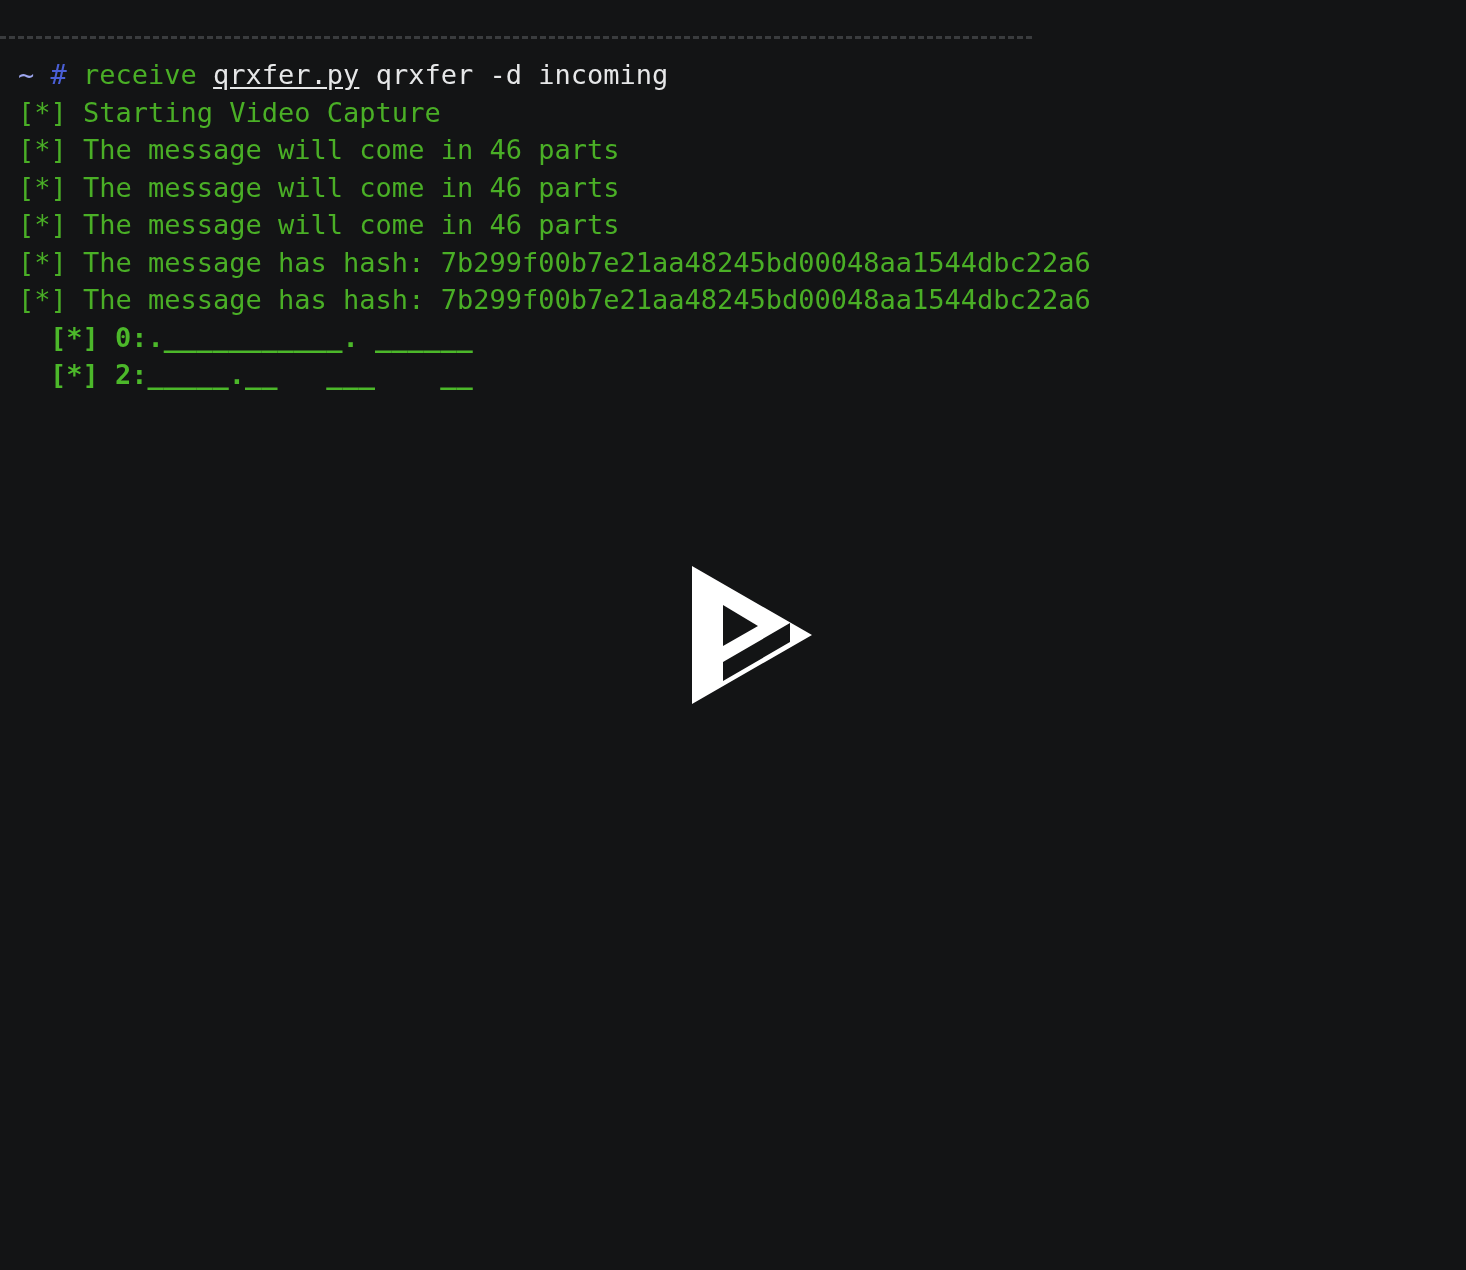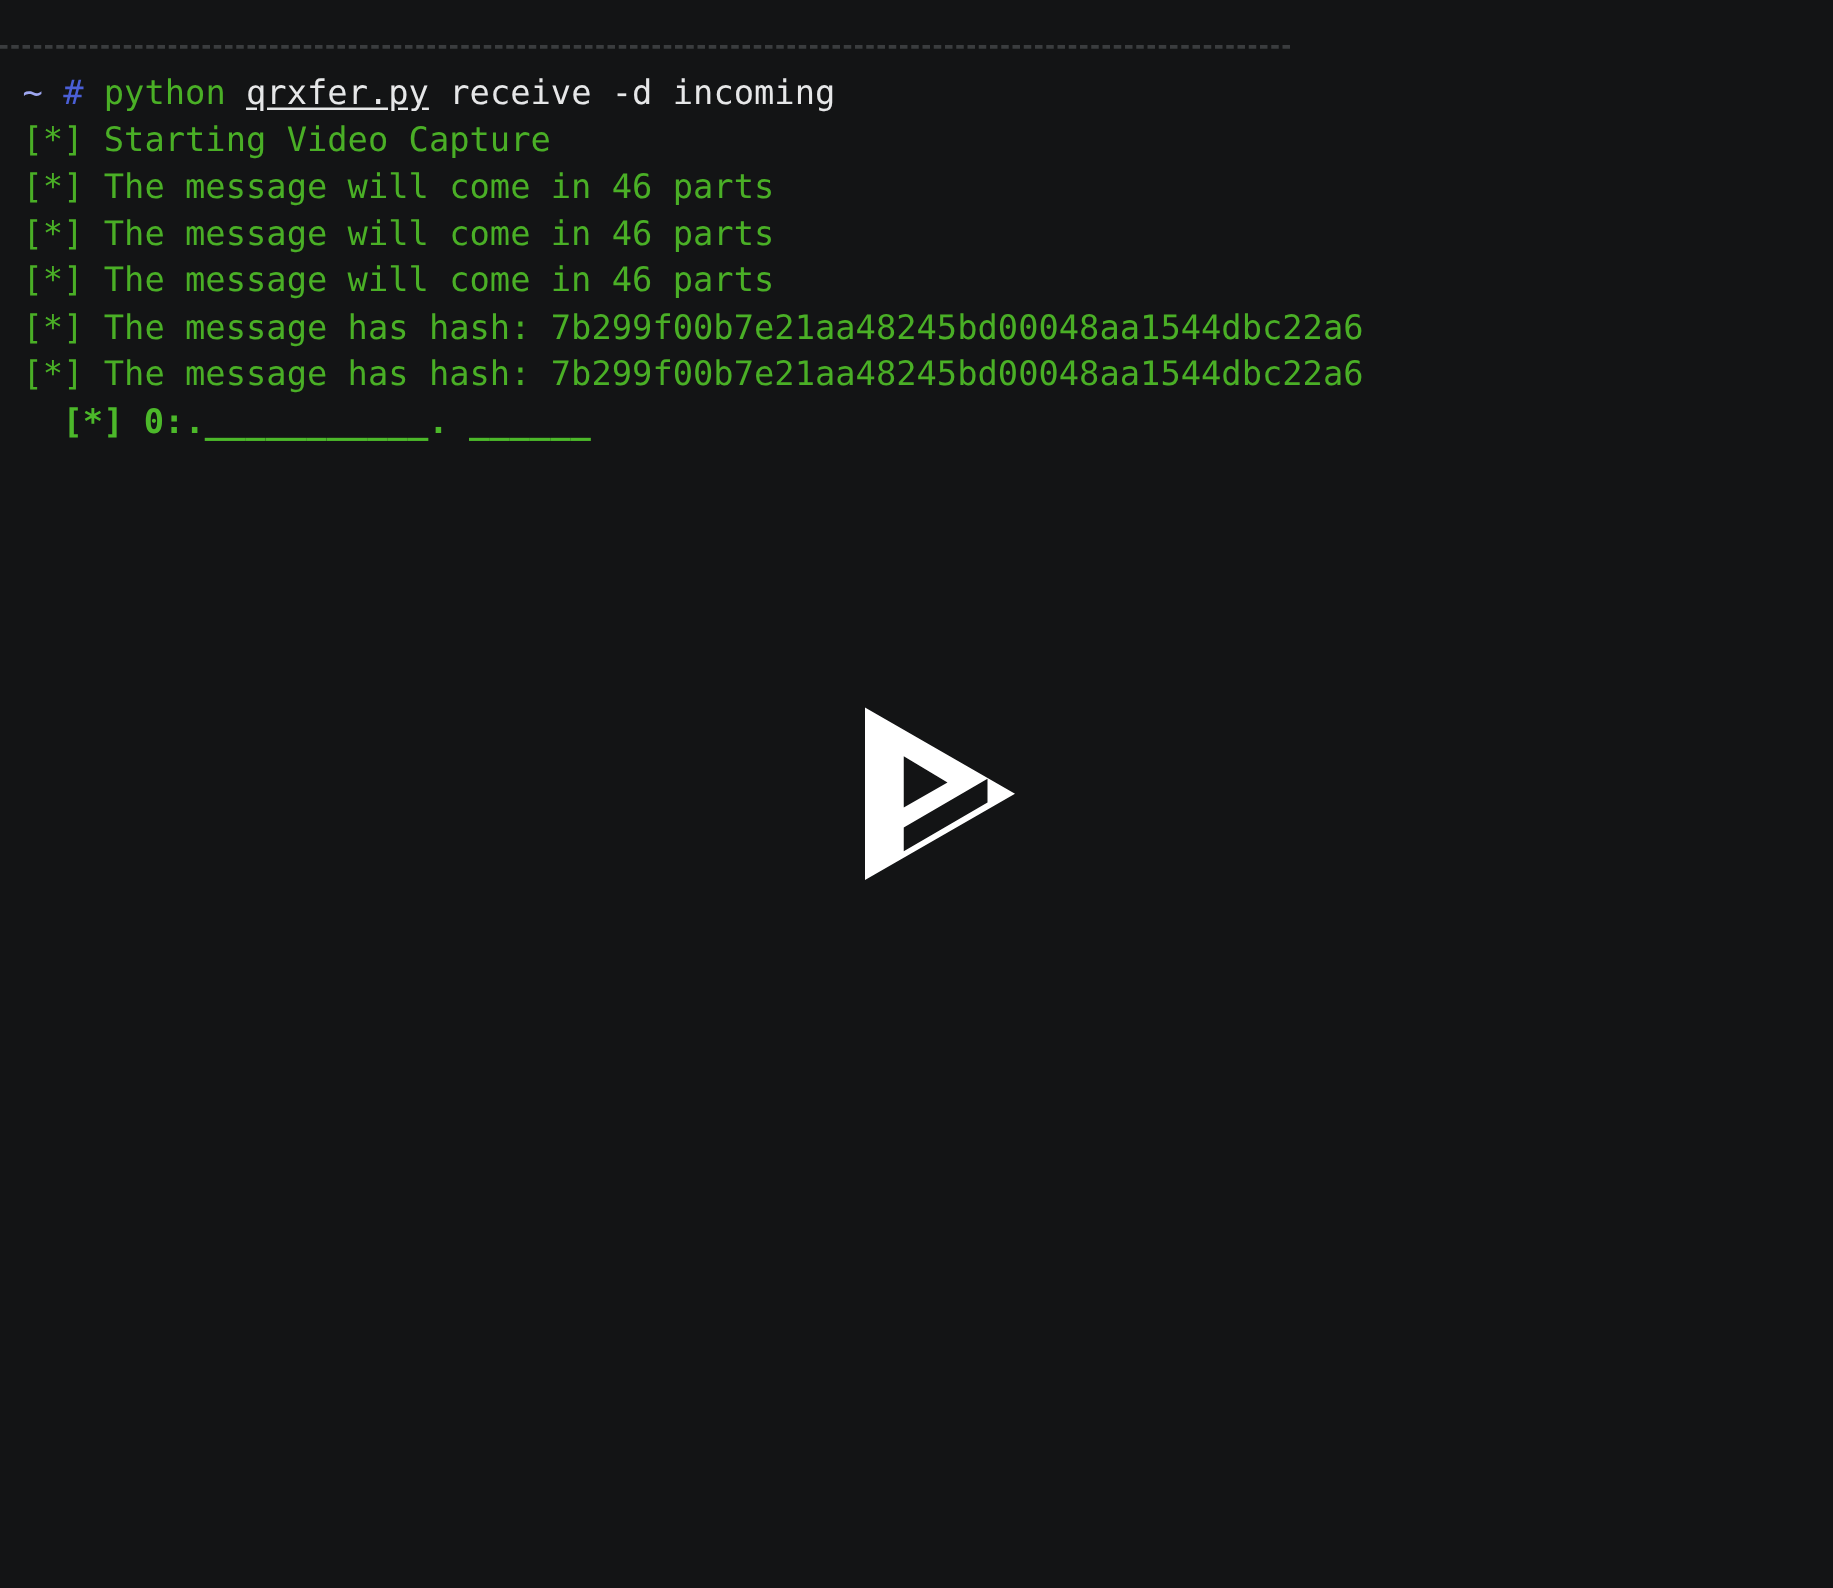--- a/index.html
+++ b/index.html
@@ -75,30 +75,31 @@
 </style>
 </head>
 <body>
 
 <div id="terminal">
 
   <div class="rule"></div>
 
   <div class="screen">
 
-    <div class="line"><span class="seg c-lav">~ </span><span class="seg c-blue"># </span><span class="seg c-green">python </span><span class="seg c-white c-underline">qrxfer.py</span><span class="seg c-white"> receive -d incoming</span></div>
+    <div class="line"><span class="seg c-lav">~ </span><span class="seg c-blue"># </span><span class="seg c-green">receive </span><span class="seg c-white c-underline">qrxfer.py</span><span class="seg c-white"> qrxfer -d incoming</span></div>
 
     <div class="line c-green">[*] Starting Video Capture</div>
     <div class="line c-green">[*] The message will come in 46 parts</div>
     <div class="line c-green">[*] The message will come in 46 parts</div>
     <div class="line c-green">[*] The message will come in 46 parts</div>
     <div class="line c-green">[*] The message has hash: 7b299f00b7e21aa48245bd00048aa1544dbc22a6</div>
     <div class="line c-green">[*] The message has hash: 7b299f00b7e21aa48245bd00048aa1544dbc22a6</div>
 
     <div class="line bar">[*] 0:.___________. ______</div>
+    <div class="line bar">[*] 2:_____.__   ___    __</div>
 
   </div>
 
   <div class="logo">
     <span>
       <svg viewBox="0 0 124 142" xmlns="http://www.w3.org/2000/svg" aria-hidden="true">
         <path fill="#ffffff" fill-rule="evenodd" d="M2 2 L122 71 L2 140 Z
                  M33 41 L33 82 L68 62 Z
                  M33 98 L33 117 L100 78 L100 59 Z"></path>
       </svg>

